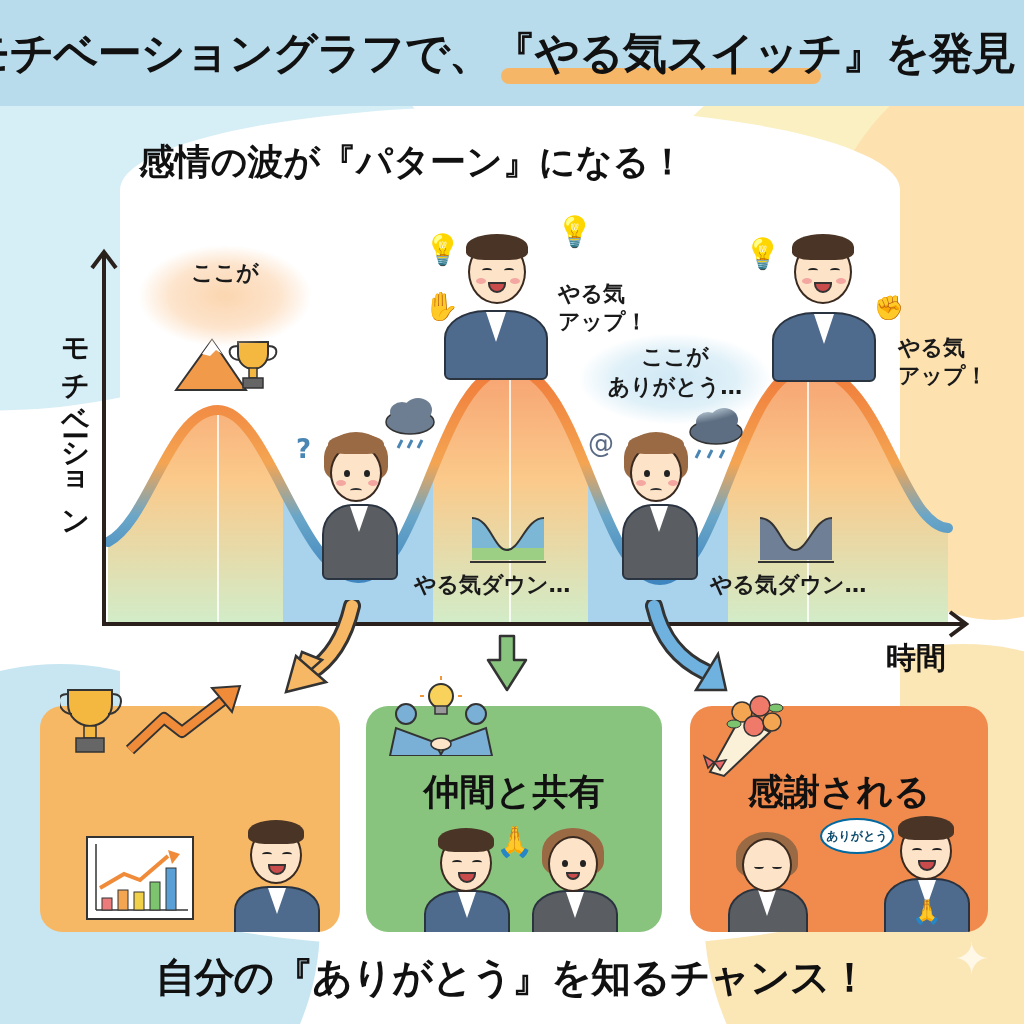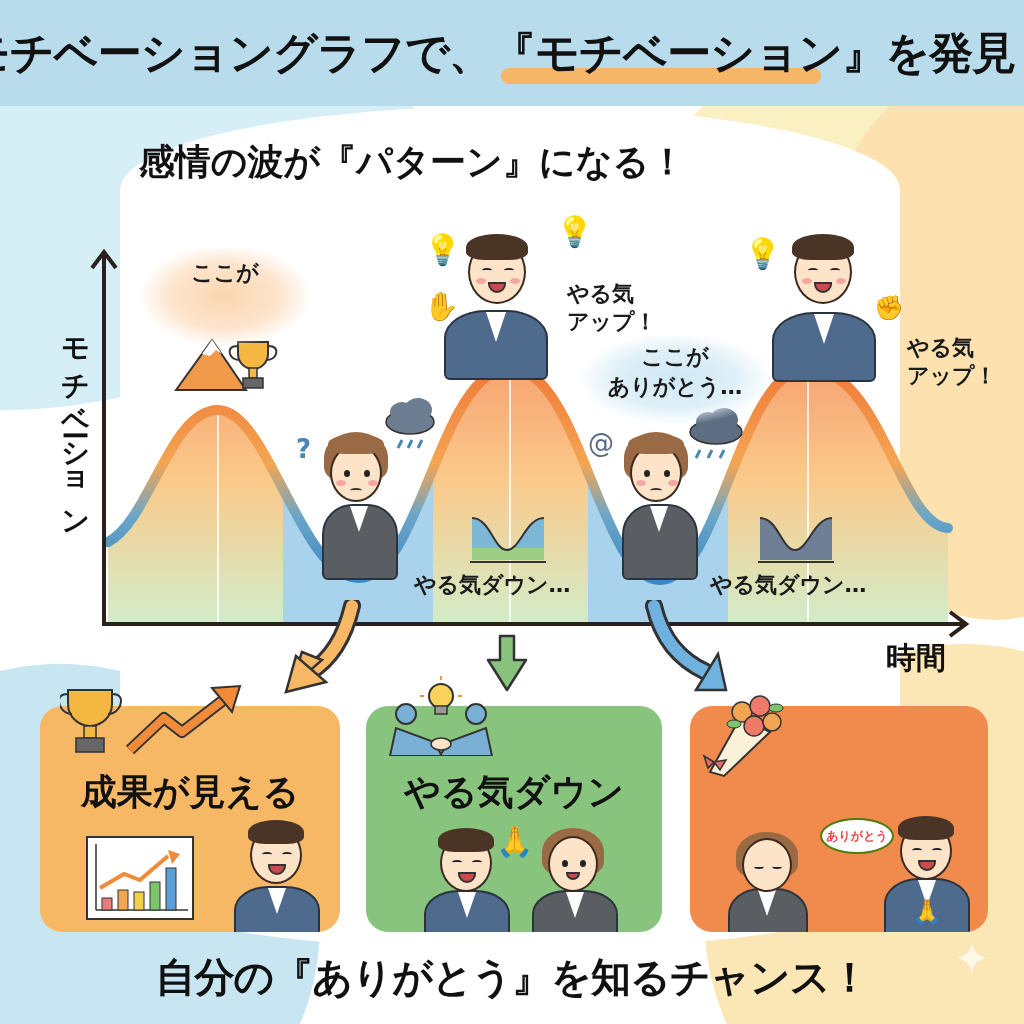--- a/index.html
+++ b/index.html
@@ -65,21 +65,21 @@
     left: 140px; top: 246px; width: 170px; height: 100px; padding-top: 12px;
     font-size: 22px;
     background: radial-gradient(ellipse at center, #fbd6b0 0%, #fde4cc 45%, rgba(255,255,255,0) 72%);
   }
   .bubble-weak {
     left: 580px; top: 334px; width: 190px; height: 90px; padding-top: 8px;
     font-size: 22px;
     background: radial-gradient(ellipse at center, #cfe8f5 0%, #dff0f8 45%, rgba(255,255,255,0) 72%);
   }
   .callout {
-    position: absolute; font-size: 22px; font-weight: bold; line-height: 28px; color: #1a1a1a; margin-left: 9px;
+    position: absolute; font-size: 22px; font-weight: bold; line-height: 28px; color: #1a1a1a;
   }
   .callout-up1 { left: 558px; top: 280px; }
   .callout-up2 { left: 898px; top: 334px; }
   .down-label {
     position: absolute; font-size: 22px; font-weight: bold; color: #1a1a1a;
   }
   .down-1 { left: 414px; top: 570px; }
   .down-2 { left: 710px; top: 570px; }
 
   
@@ -112,22 +112,22 @@
   .card-title {
     position: absolute; left: 0; width: 100%; text-align: center;
     font-size: 36px; font-weight: bold; color: #111; top: 62px;
   }
   .mini-chart {
     position: absolute; left: 46px; top: 130px; width: 108px; height: 84px;
     background: #fff; border: 2px solid #333;
   }
   .thanks-bubble {
     position: absolute; left: 820px; top: 818px; width: 74px; height: 36px;
-    background: #fff; border: 2px solid #4d7c0f; border-radius: 50%;
-    font-size: 12px; font-weight: bold; text-align: center; line-height: 32px; color: #ef4444;
+    background: #fff; border: 2px solid #0369a1; border-radius: 50%;
+    font-size: 12px; font-weight: bold; text-align: center; line-height: 32px; color: #0c4a6e;
   }
 
   .footer-title {
     position: absolute; left: 0; top: 950px; width: 1024px; text-align: center;
     font-size: 40px; font-weight: bold; color: #111; letter-spacing: -1px;
   }
 </style>
 </head>
 <body>
 
@@ -136,21 +136,21 @@
 <div class="bg-blob blob-tr"></div>
 <div class="bg-blob blob-tr2"></div>
 <div class="bg-blob blob-bl"></div>
 <div class="bg-blob blob-br"></div>
 <div style="position:absolute;left:120px;top:106px;width:780px;height:840px;background:#fff;border-radius:50% 50% 40% 40% / 10% 10% 8% 8%;"></div>
 <div class="sparkle">✦</div>
 
 <div class="header-band">
   <div class="main-title">
     <div class="title-highlight"></div>
-    <span>モチベーショングラフで、</span><span>『モチベーション』</span><span>を発見！</span>
+    <span>モチベーショングラフで、</span><span>『やる気スイッチ』</span><span>を発見！</span>
   </div>
 </div>
 
 <div class="subtitle">感情の波が『パターン』になる！</div>
 
 <div class="graph">
   <svg width="1024" height="700" viewBox="0 0 1024 700">
     <defs>
       <linearGradient id="fillGrad" x1="0" y1="0" x2="0" y2="1">
         <stop offset="0" stop-color="#f6a070"></stop>
@@ -324,21 +324,20 @@
     <polygon points="500,636 514,636 514,660 526,660 507,690 488,660 500,660" fill="#88c47e" stroke="#333" stroke-width="2.5" stroke-linejoin="round"></polygon>
   </g>
   <g>
     <path d="M654,606 C662,640 680,660 706,672" fill="none" stroke="#333" stroke-width="18" stroke-linecap="round"></path>
     <path d="M654,606 C662,640 680,660 706,672" fill="none" stroke="#6fb2e0" stroke-width="12" stroke-linecap="round"></path>
     <polygon points="696,690 726,690 718,654" fill="#6fb2e0" stroke="#333" stroke-width="2.5"></polygon>
   </g>
 </svg>
 
 <div class="card card-1">
-  <div class="card-title">成果が見える</div>
   <div class="mini-chart">
     <svg width="104" height="80" viewBox="0 0 104 80">
       <line x1="8" y1="6" x2="8" y2="72" stroke="#333" stroke-width="1.5"></line>
       <line x1="8" y1="72" x2="100" y2="72" stroke="#333" stroke-width="1.5"></line>
       <rect x="14" y="60" width="10" height="12" fill="#ec7b7b" stroke="#333" stroke-width="1"></rect>
       <rect x="30" y="52" width="10" height="20" fill="#f4a552" stroke="#333" stroke-width="1"></rect>
       <rect x="46" y="54" width="10" height="18" fill="#f2d14a" stroke="#333" stroke-width="1"></rect>
       <rect x="62" y="44" width="10" height="28" fill="#7cc46e" stroke="#333" stroke-width="1"></rect>
       <rect x="78" y="30" width="10" height="42" fill="#5aa0d6" stroke="#333" stroke-width="1"></rect>
       <polyline points="12,50 36,36 52,42 80,18" fill="none" stroke="#f08b3a" stroke-width="4"></polyline>
@@ -364,21 +363,21 @@
     <rect x="16" y="54" width="28" height="14" fill="#666" stroke="#333" stroke-width="1.5"></rect>
   </g>
   <g>
     <polyline points="70,66 104,34 122,48 166,14" fill="none" stroke="#333" stroke-width="12" stroke-linejoin="round"></polyline>
     <polyline points="70,66 104,34 122,48 166,14" fill="none" stroke="#f08b3a" stroke-width="8" stroke-linejoin="round"></polyline>
     <polygon points="152,4 180,2 172,28" fill="#f08b3a" stroke="#333" stroke-width="2"></polygon>
   </g>
 </svg>
 
 <div class="card card-2">
-  <div class="card-title">やる気ダウン</div>
+  <div class="card-title">仲間と共有</div>
   <div class="char" style="left:52px;top:122px;width:100px;height:110px;">
     <div class="suit suit-blue" style="left:6px;top:62px;width:86px;height:60px;"></div>
     <div class="shirt" style="left:40px;top:64px;width:18px;height:26px;"></div>
     <div class="head" style="left:22px;top:6px;width:52px;height:58px;"></div>
     <div class="hair-m" style="left:20px;top:0;width:56px;height:24px;"></div>
     <div class="eye-smile" style="left:34px;top:32px;"></div>
     <div class="eye-smile" style="left:54px;top:32px;"></div>
     <div class="mouth-open" style="left:40px;top:44px;"></div>
   </div>
   <div class="char" style="left:158px;top:122px;width:100px;height:110px;">
@@ -403,20 +402,21 @@
   <g>
     <circle cx="55" cy="20" r="12" fill="#f8d25a" stroke="#333" stroke-width="2"></circle>
     <rect x="49" y="30" width="12" height="8" fill="#999" stroke="#333" stroke-width="1.5"></rect>
     <line x1="55" y1="0" x2="55" y2="4" stroke="#f0973a" stroke-width="2"></line>
     <line x1="38" y1="20" x2="34" y2="20" stroke="#f0973a" stroke-width="2"></line>
     <line x1="72" y1="20" x2="76" y2="20" stroke="#f0973a" stroke-width="2"></line>
   </g>
 </svg>
 
 <div class="card card-3">
+  <div class="card-title">感謝される</div>
   <div class="char" style="left:30px;top:126px;width:100px;height:110px;">
     <div class="suit suit-gray" style="left:8px;top:56px;width:80px;height:66px;"></div>
     <div class="shirt" style="left:38px;top:58px;width:18px;height:26px;"></div>
     <div class="hair-f" style="left:16px;top:0;width:62px;height:46px;"></div>
     <div class="head" style="left:22px;top:6px;width:50px;height:54px;"></div>
     <div class="eye-smile" style="left:34px;top:32px;transform:rotate(180deg);"></div>
     <div class="eye-smile" style="left:52px;top:32px;transform:rotate(180deg);"></div>
   </div>
   <div class="char" style="left:188px;top:110px;width:100px;height:120px;">
     <div class="suit suit-blue" style="left:6px;top:62px;width:86px;height:64px;"></div>

